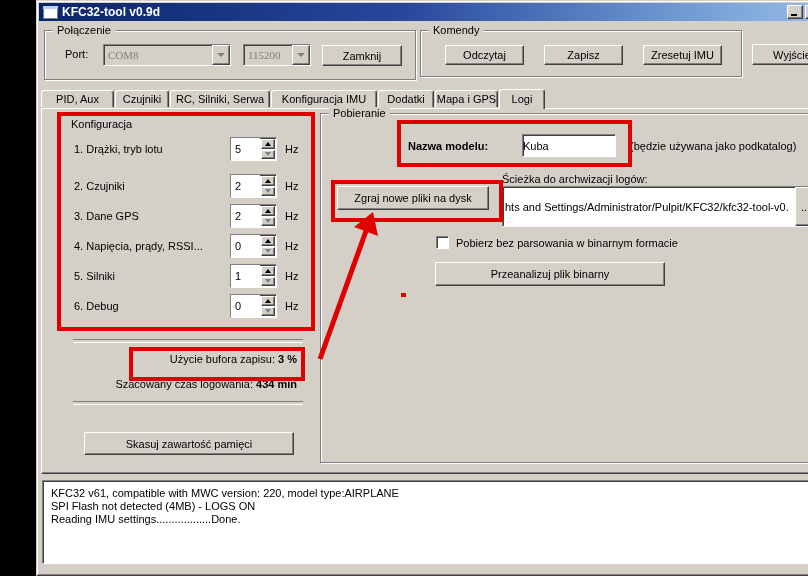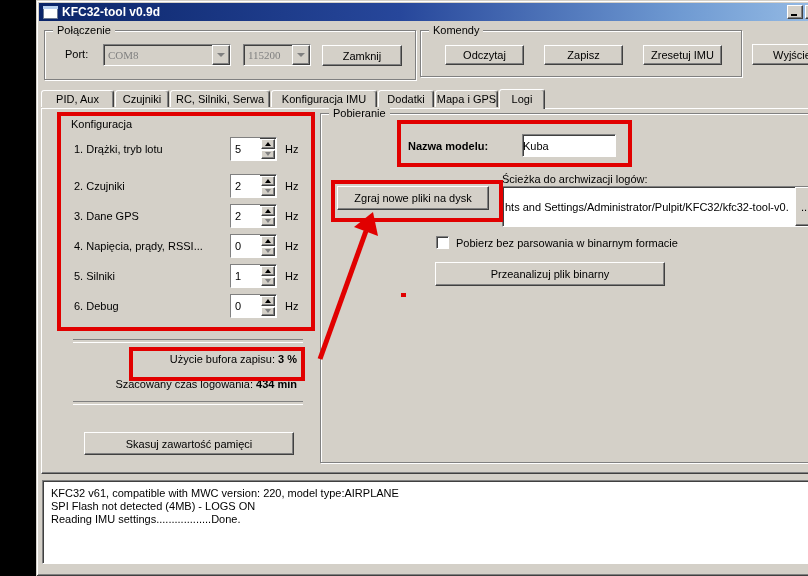--- a/index.html
+++ b/index.html
@@ -263,20 +263,21 @@
 
     <div class="sep" style="left:31px;top:292px;width:230px;"></div>
 
     <div class="btn" style="left:42px;top:323px;width:210px;height:23px;">Skasuj zawartość pamięci</div>
 
     <div class="groupbox" style="left:278px;top:4px;width:504px;height:348px;">
       <span class="grouplabel">Pobieranie</span>
 
       <span class="lbl" style="left:87px;top:26px;font-weight:bold;">Nazwa modelu:</span>
       <input class="txt-input" style="left: 201px; top: 20px; width: 94px; height: 23px;" value="Kuba">
+      <span class="lbl" style="left:309px;top:26px;">(będzie używana jako podkatalog)</span>
 
       <span class="lbl" style="left:181px;top:59px;">Ścieżka do archwizacji logów:</span>
 
       <div class="btn" style="left:16px;top:72px;width:152px;height:24px;">Zgraj nowe pliki na dysk</div>
 
       <div class="pathwrap" style="left:181px;top:72px;width:315px;height:41px;">
         <span class="pathtext">hts and Settings/Administrator/Pulpit/KFC32/kfc32-tool-v0.</span>
         <span class="browse">...</span>
       </div>
 

